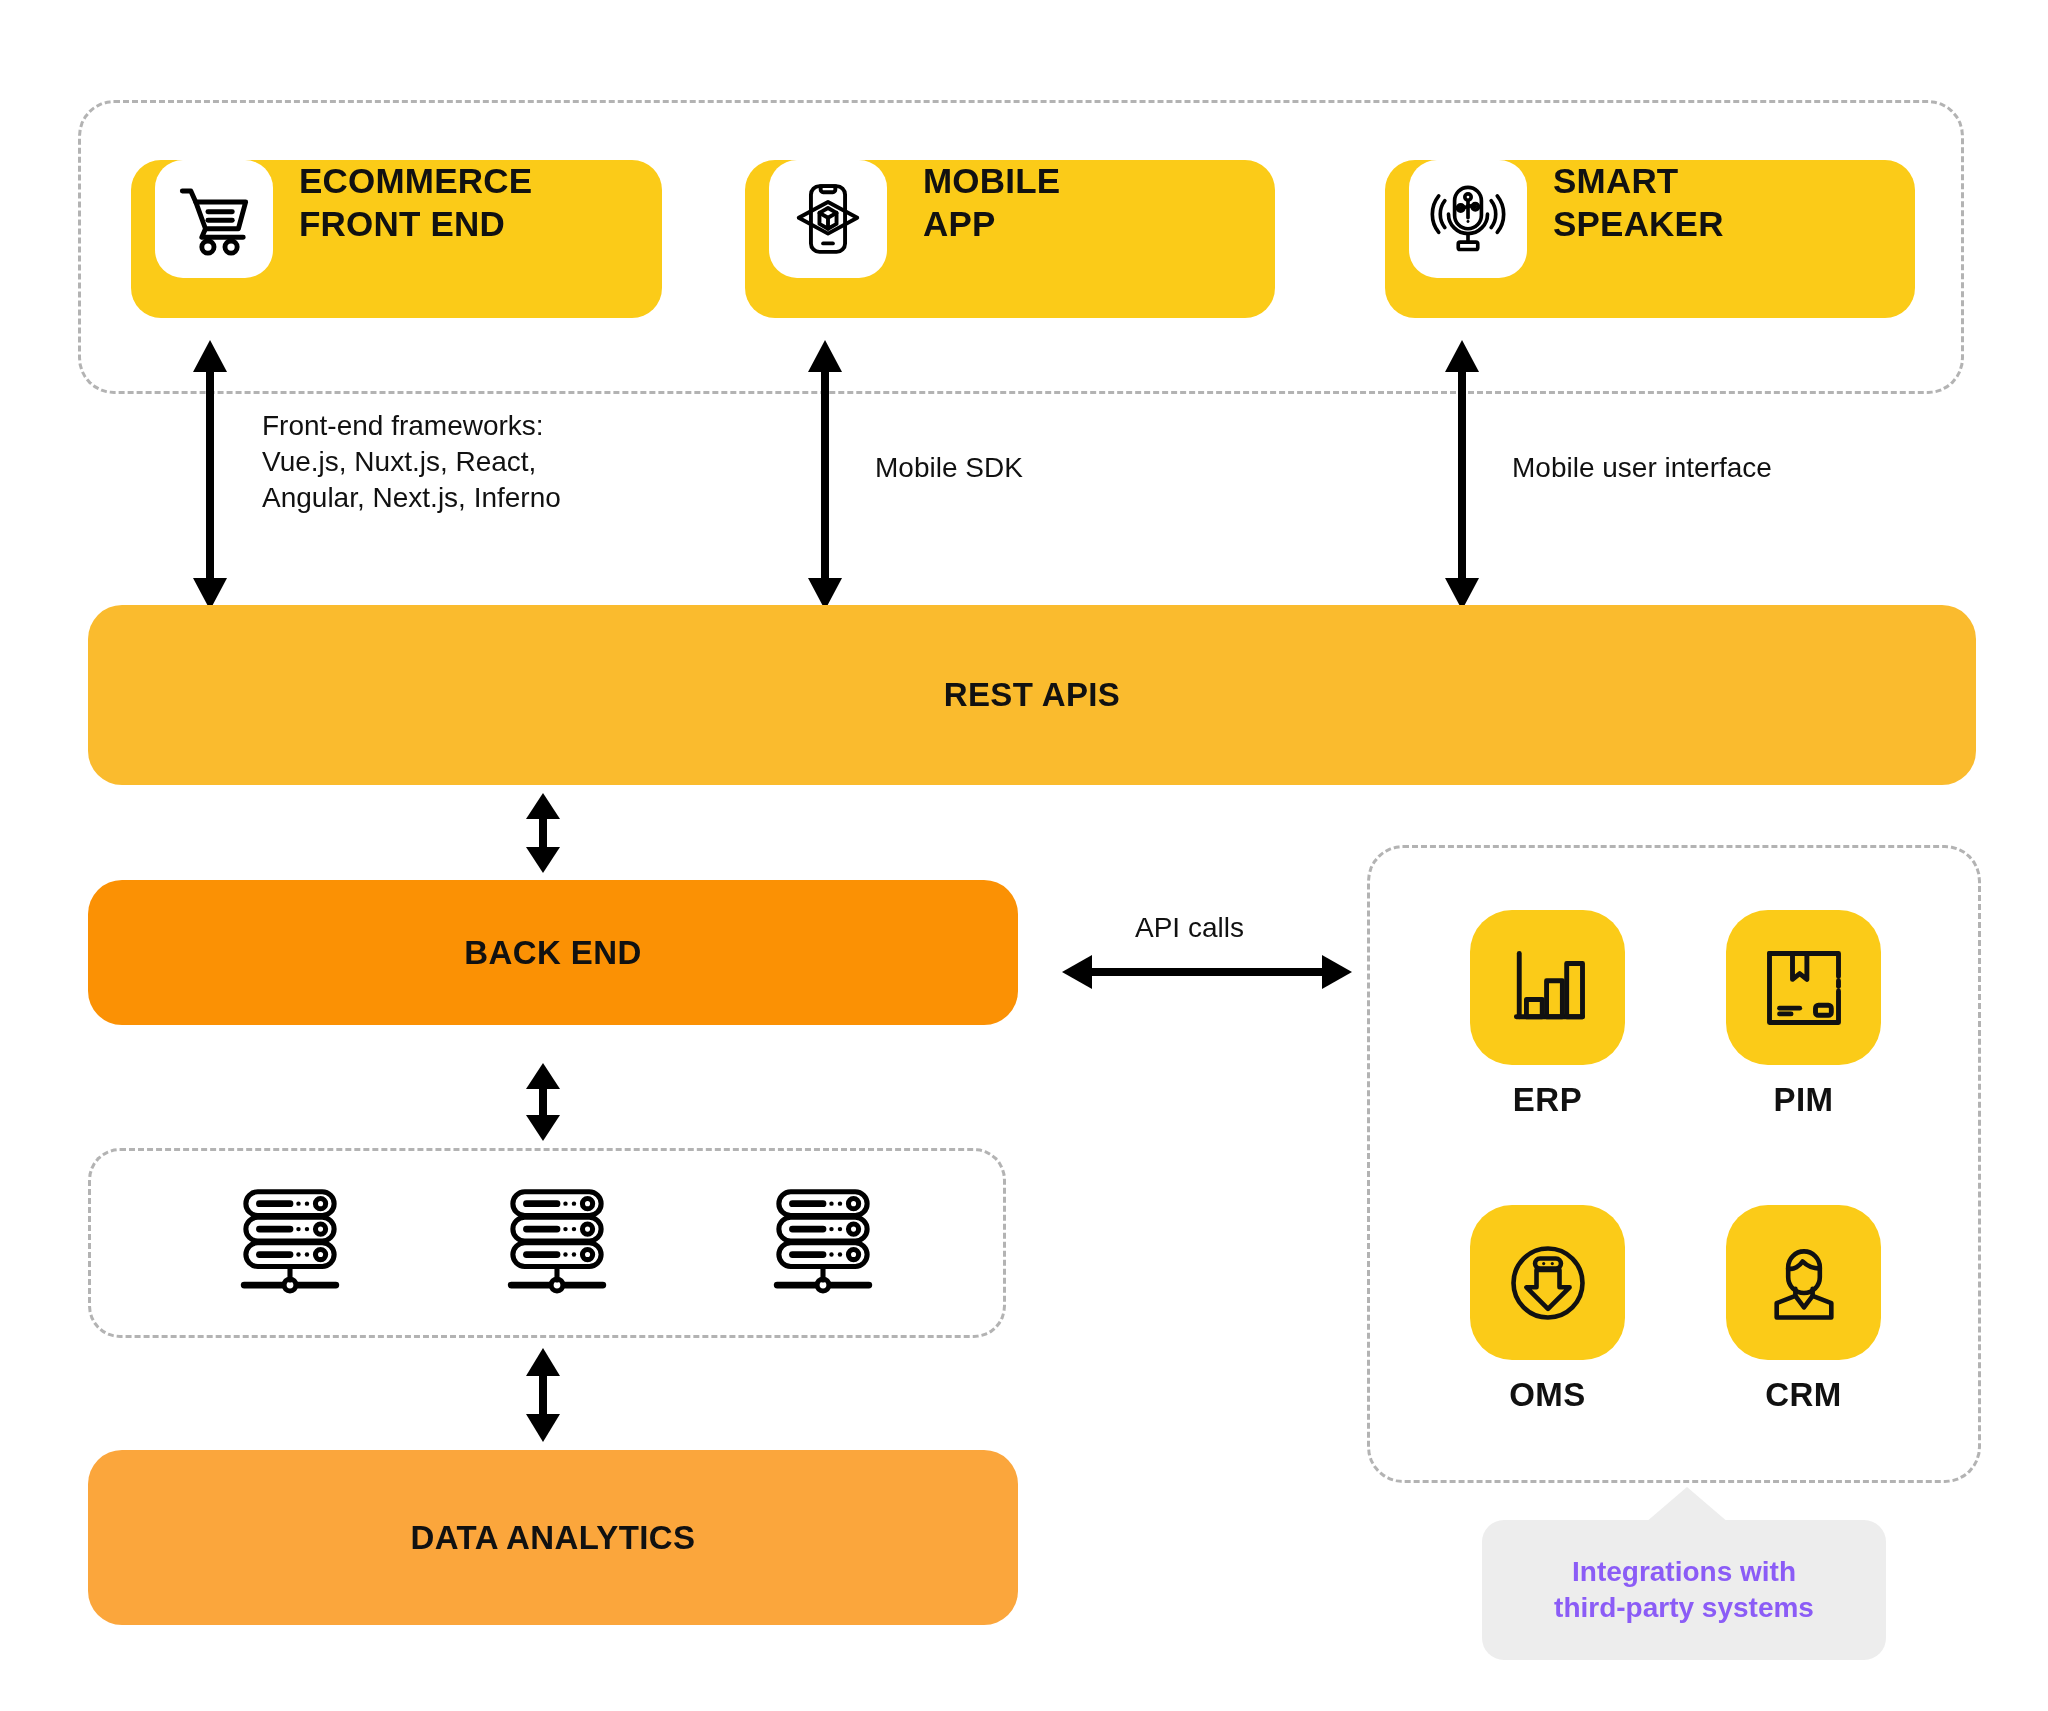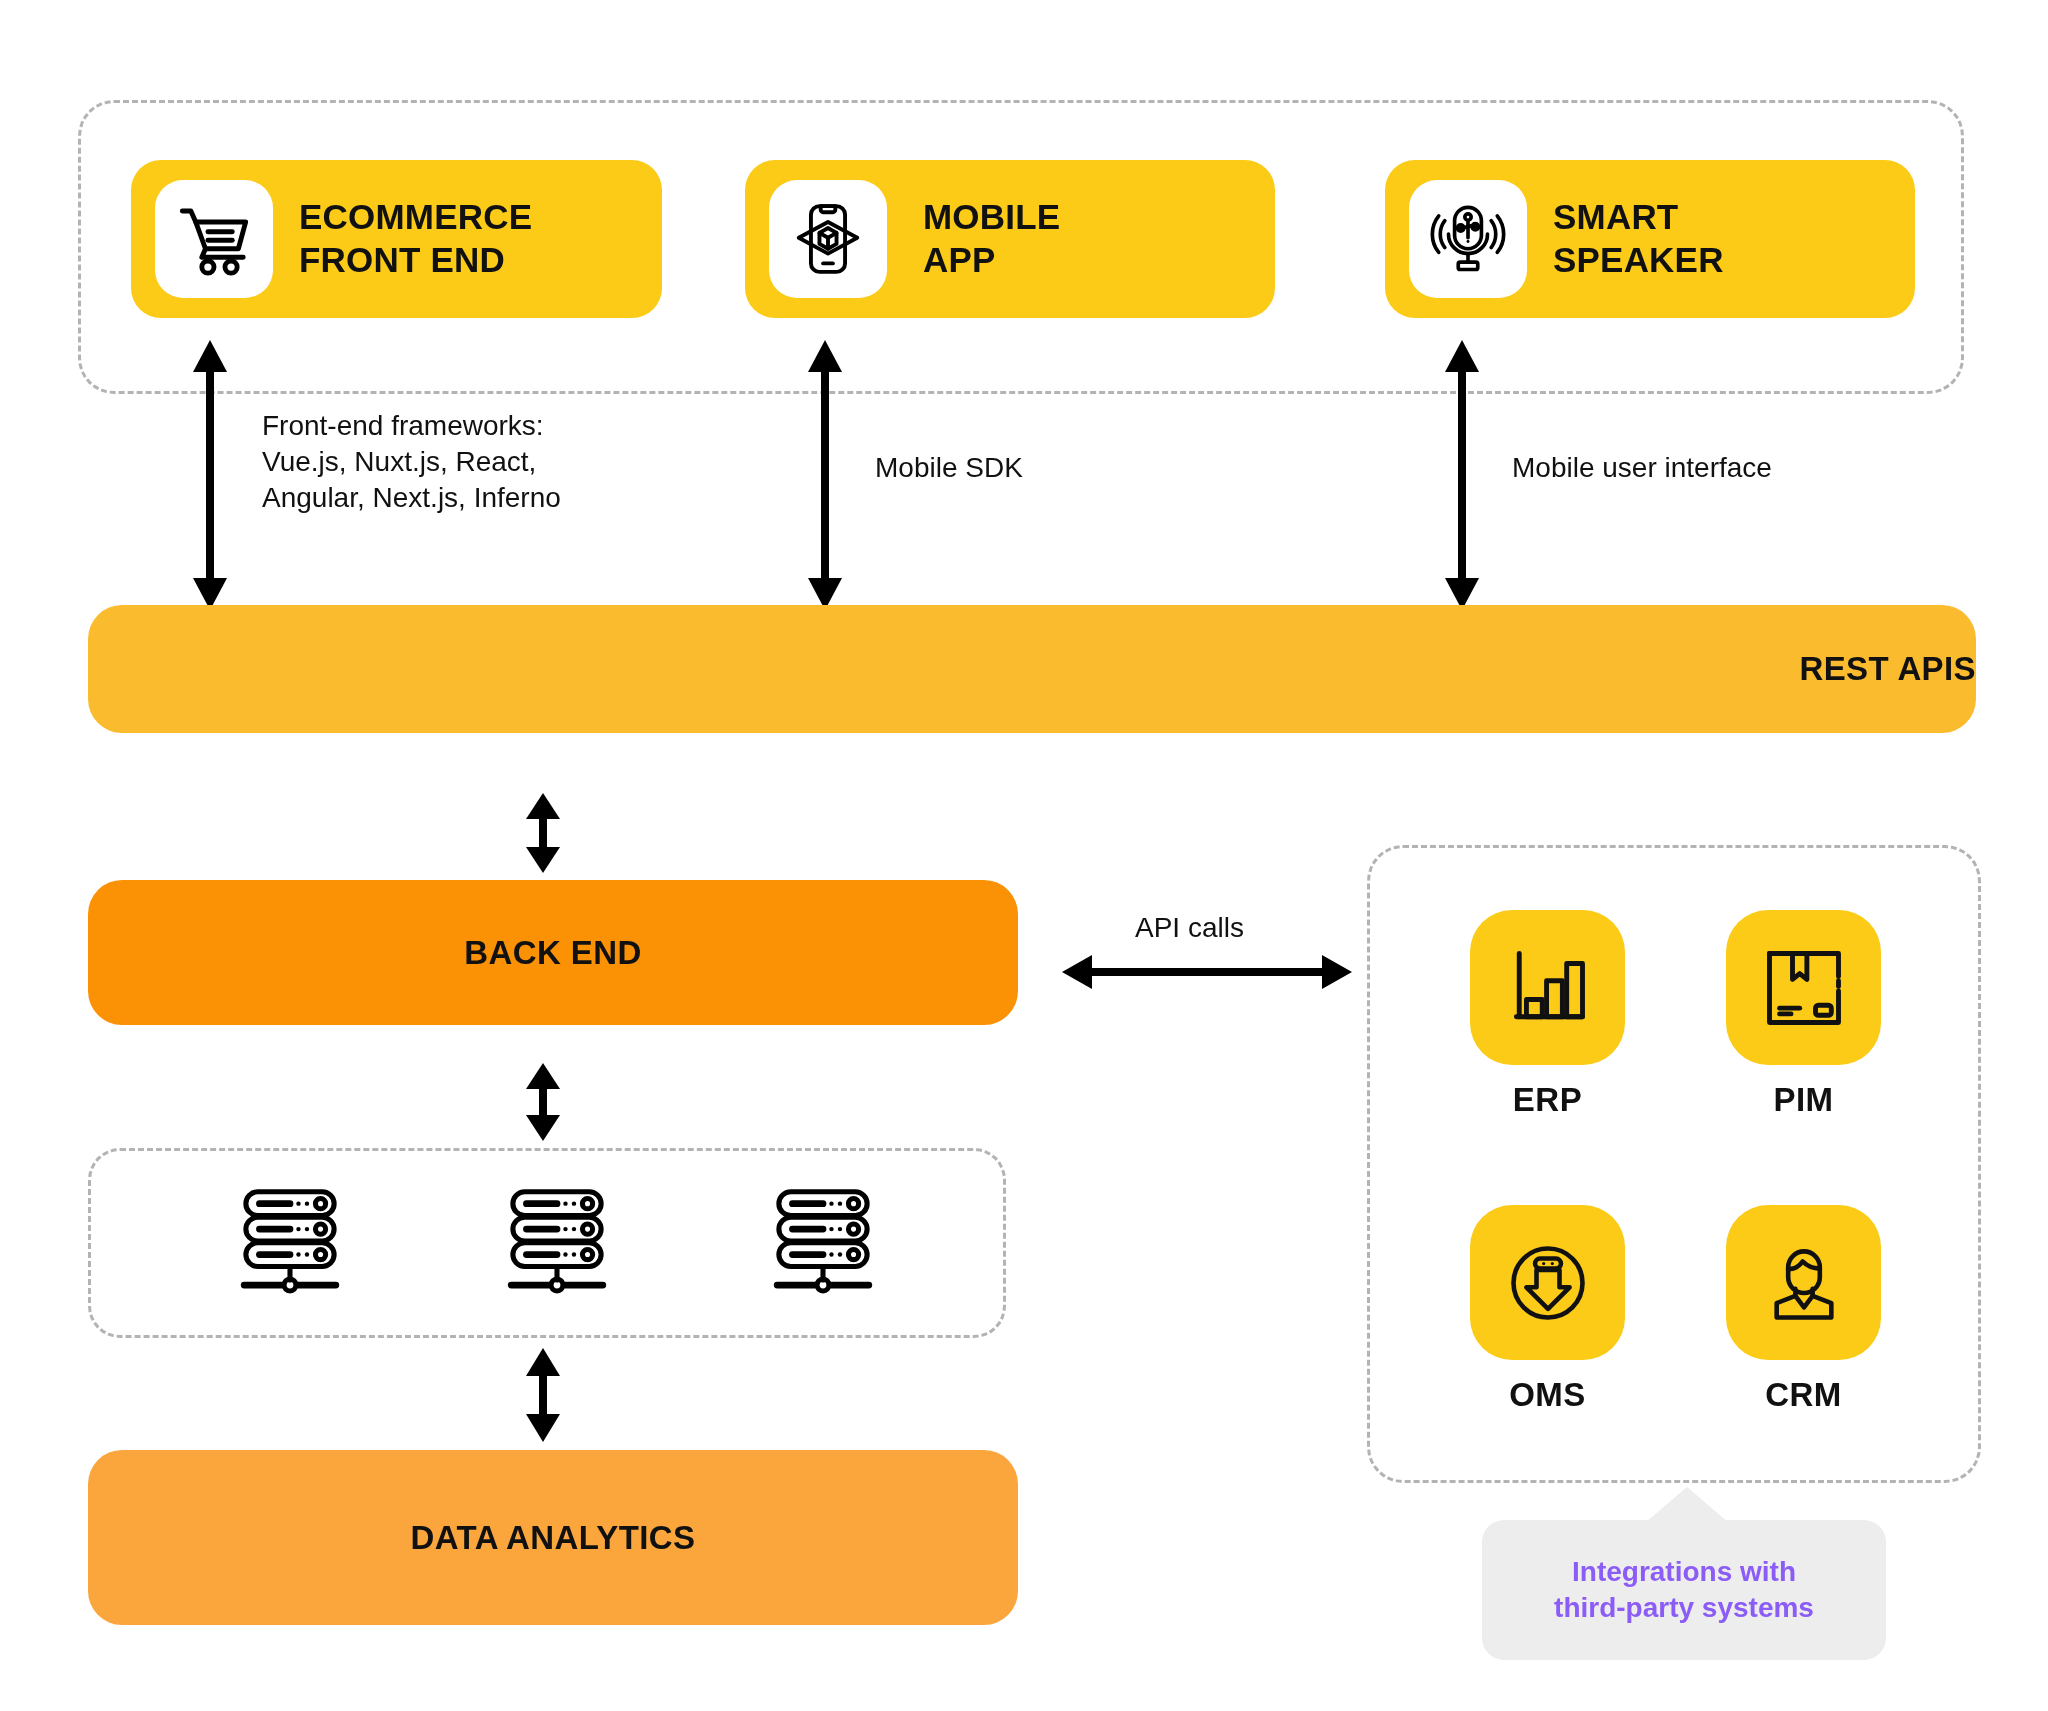--- a/index.html
+++ b/index.html
@@ -21,21 +21,20 @@
   #channels-group { left: 78px;  top: 100px;  width: 1886px; height: 294px; }
   #databases-group { left: 88px; top: 1148px; width: 918px;  height: 190px; border-radius: 32px; }
   #integrations-group { left: 1367px; top: 845px; width: 614px; height: 638px; }
 
   
   .channel-card {
     position: absolute;
     background: #FBCB18;
     border-radius: 30px;
     display: flex;
-    align-items: center;
     padding-left: 24px;
     gap: 26px;
   }
   #card-ecommerce { left: 131px;  top: 160px; width: 531px; height: 158px; }
   #card-mobile    { left: 745px;  top: 160px; width: 530px; height: 158px; gap: 36px; }
   #card-speaker   { left: 1385px; top: 160px; width: 530px; height: 158px; }
 
   .icon-tile {
     width: 118px; height: 118px;
     background: #ffffff;
@@ -53,21 +52,21 @@
   }
 
   
   .layer-bar {
     position: absolute;
     border-radius: 34px;
     display: flex; align-items: center; justify-content: center;
     font-size: 33px; font-weight: bold; color: #111111;
     letter-spacing: 0.4px;
   }
-  #bar-rest     { left: 88px; top: 605px;  width: 1888px; height: 128px; background: #FABB2E; justify-content: flex-end; }
+  #bar-rest     { left: 88px; top: 605px;  width: 1888px; height: 180px; background: #FABB2E; }
   #bar-backend  { left: 88px; top: 880px;  width: 930px;  height: 145px; background: #FB9104; }
   #bar-analytics{ left: 88px; top: 1450px; width: 930px;  height: 175px; background: #FBA63C; }
 
   
   .v-arrow { position: absolute; }
   .h-arrow { position: absolute; }
 
   
   .edge-label {
     position: absolute;

